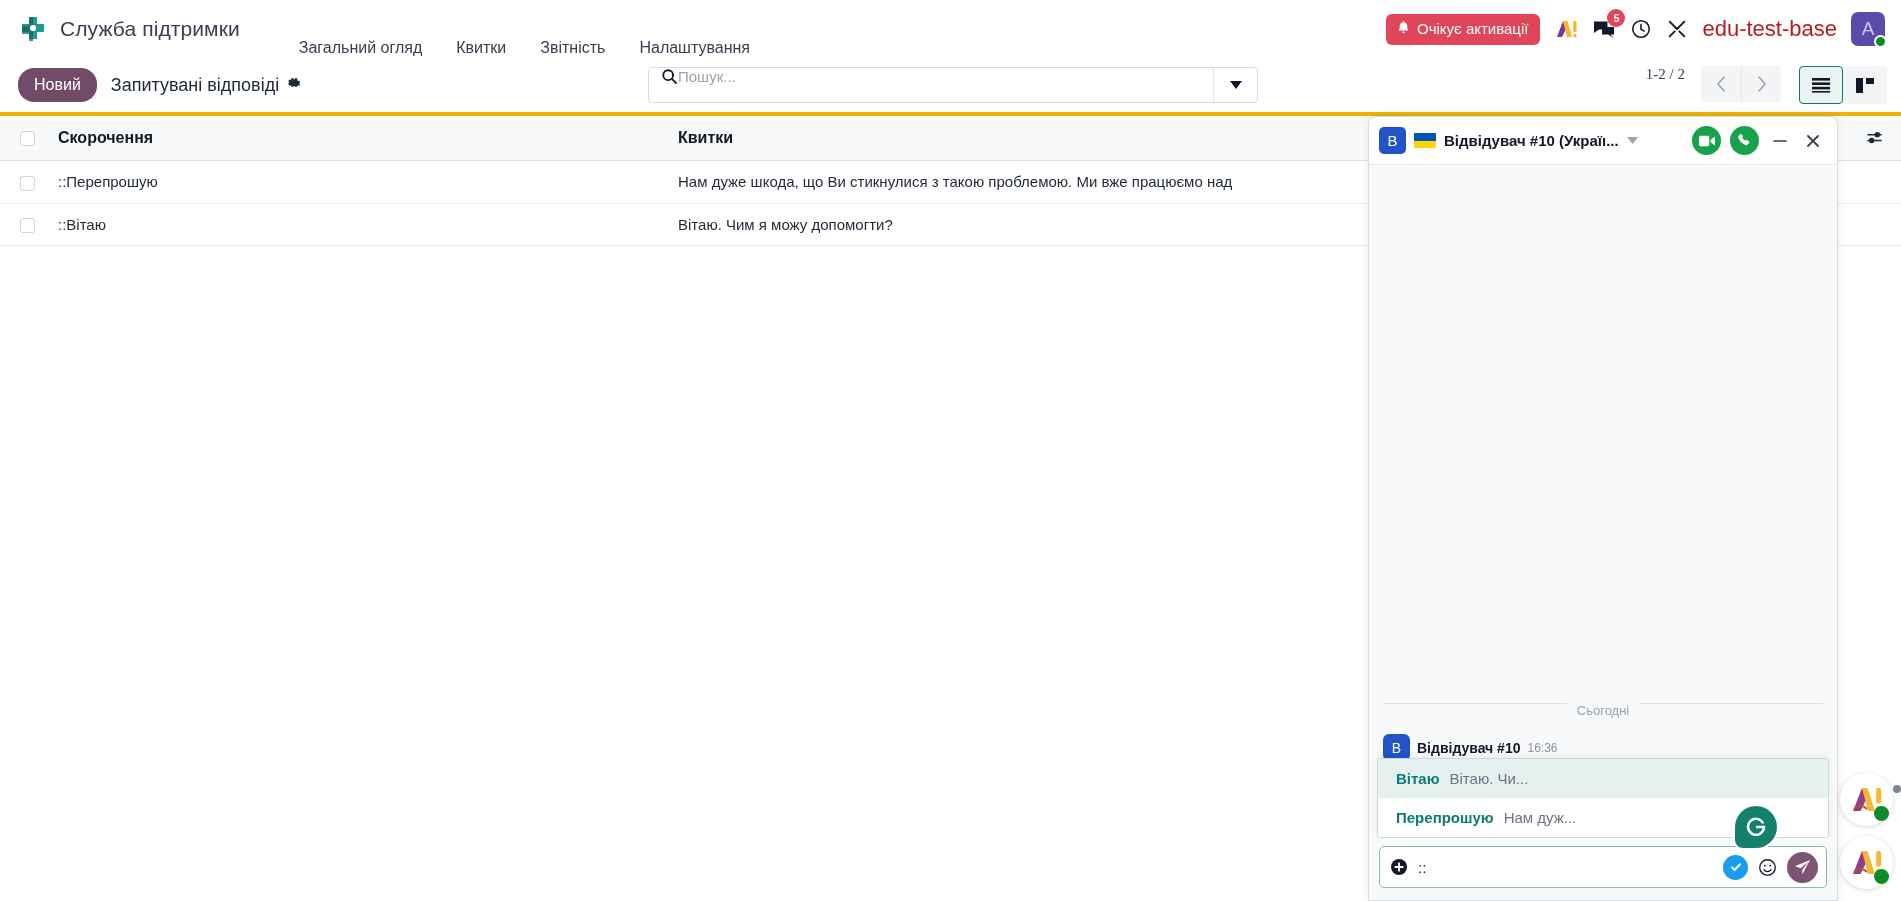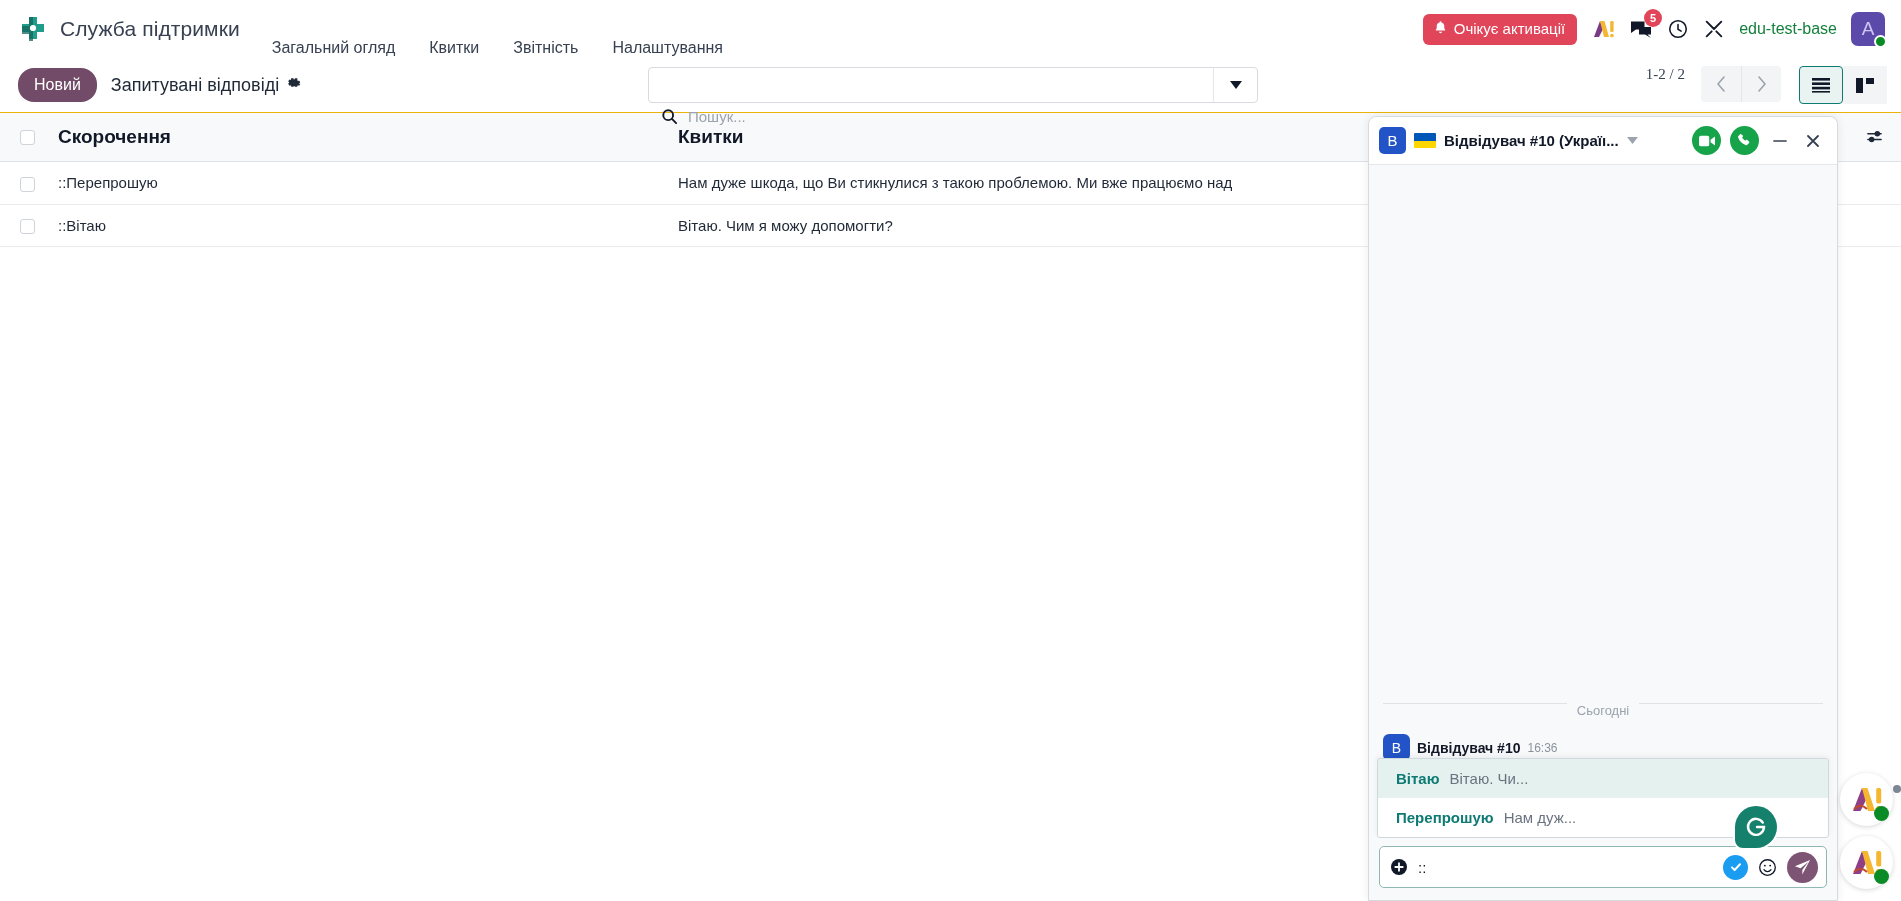--- a/index.html
+++ b/index.html
@@ -13,42 +13,42 @@
   
   .navbar {
     height: 58px;
     background: #ffffff;
     display: flex;
     align-items: center;
     padding: 0 12px 0 18px;
     position: relative;
     z-index: 30;
   }
-  .brand { display: flex; align-items: center; gap: 12px; margin-right: 15px; }
+  .brand { display: flex; align-items: center; gap: 12px; margin-right: 42px; }
   .brand-logo { width: 30px; height: 30px; position: relative; }
   .brand-name { font-size: 21px; color: #374151; letter-spacing: .1px; }
   .nav-links { display: flex; align-items: center; gap: 0; margin-top: 37px; }
   .nav-link {
     font-size: 16px; color: #374151; padding: 8px 17px; cursor: pointer;
     white-space: nowrap;
   }
   .nav-right { margin-left: auto; display: flex; align-items: center; gap: 14px; padding-right: 4px; }
   .pill-alert {
     background: #e0455a; color: #fff; border-radius: 6px;
     font-size: 15px; padding: 6px 12px 7px 10px; display: flex; align-items: center; gap: 6px;
     white-space: nowrap; cursor: pointer;
   }
   .nav-icon { cursor: pointer; display: flex; align-items: center; position: relative; }
   .badge-count {
     position: absolute; top: -8px; right: -9px;
     background: #e0455a; color: #fff; border-radius: 50%;
     width: 18px; height: 18px; font-size: 11px; display: flex;
     align-items: center; justify-content: center; font-weight: bold;
   }
-  .db-name { font-size: 16px; color: #15803d; white-space: nowrap; cursor: pointer; }
+  .db-name { font-size: 22px; color: #b91c1c; white-space: nowrap; cursor: pointer; }
   .avatar-nav {
     width: 34px; height: 34px; border-radius: 7px; background: #5c4aab;
     color: #cfc6f3; font-size: 19px; display: flex; align-items: center; justify-content: center;
     position: relative; cursor: pointer;
   }
   .avatar-dot {
     position: absolute; right: -2px; bottom: -2px; width: 13px; height: 13px;
     background: #0a8b26; border-radius: 50%; border: 2px solid #fff;
   }
 
@@ -65,21 +65,21 @@
     font-size: 18px; color: #1f2937; margin-left: 14px;
     display: flex; align-items: center; gap: 8px;
   }
   .gear-inline { font-size: 14px; color: #1f2937; cursor: pointer; }
 
   .searchwrap {
     position: absolute; left: 648px; top: 9px; width: 610px; height: 36px;
     display: flex; border: 1px solid #d9dbe0; border-radius: 4px; background: #fff;
   }
   .searchwrap .sbox {
-    flex: 1; display: flex; align-items: flex-start; gap: 10px; padding: 0 12px; margin-top: 40px;
+    flex: 1; display: flex; align-items: flex-start; padding: 0 12px;
   }
   .search-input {
     border: none; outline: none; font-size: 15px; color: #111827;
     width: 100%; background: transparent; font-family: "Liberation Sans", sans-serif;
   }
   .search-input::placeholder { color: #9ca3af; }
   .search-caret {
     width: 44px; border-left: 1px solid #e5e7eb; display: flex;
     align-items: center; justify-content: center; cursor: pointer; color: #111827;
   }
@@ -98,23 +98,23 @@
   .view-btn {
     width: 44px; height: 38px; background: #f3f4f6; border: none; cursor: pointer;
     display: flex; align-items: center; justify-content: center;
   }
   .view-btn.active { background: #e9f3f2; border: 1px solid #0d7a73; border-radius: 4px; }
 
   
   .sheet { background: #fff; position: relative; }
   table.list { width: 100%; border-collapse: collapse; table-layout: fixed; }
   table.list thead th {
-    background: #f8f9fa; font-size: 19px; color: #111827; font-weight: bold;
+    background: #f8f9fa; font-size: 16px; color: #111827; font-weight: bold;
     text-align: left; padding: 13px 10px; border-bottom: 1px solid #dee2e6;
-    border-top: 1px solid #eab308;
+    border-top: 4px solid #eab308;
   }
   table.list tbody td {
     font-size: 15px; color: #1f2937; padding: 12px 10px;
     border-bottom: 1px solid #e9ecef; white-space: nowrap; overflow: hidden;
   }
   .col-check { width: 48px; padding-left: 20px !important; }
   .col-short { width: 620px; }
   .col-repl  { width: auto; }
   .col-opt   { width: 60px; }
   .cb {

